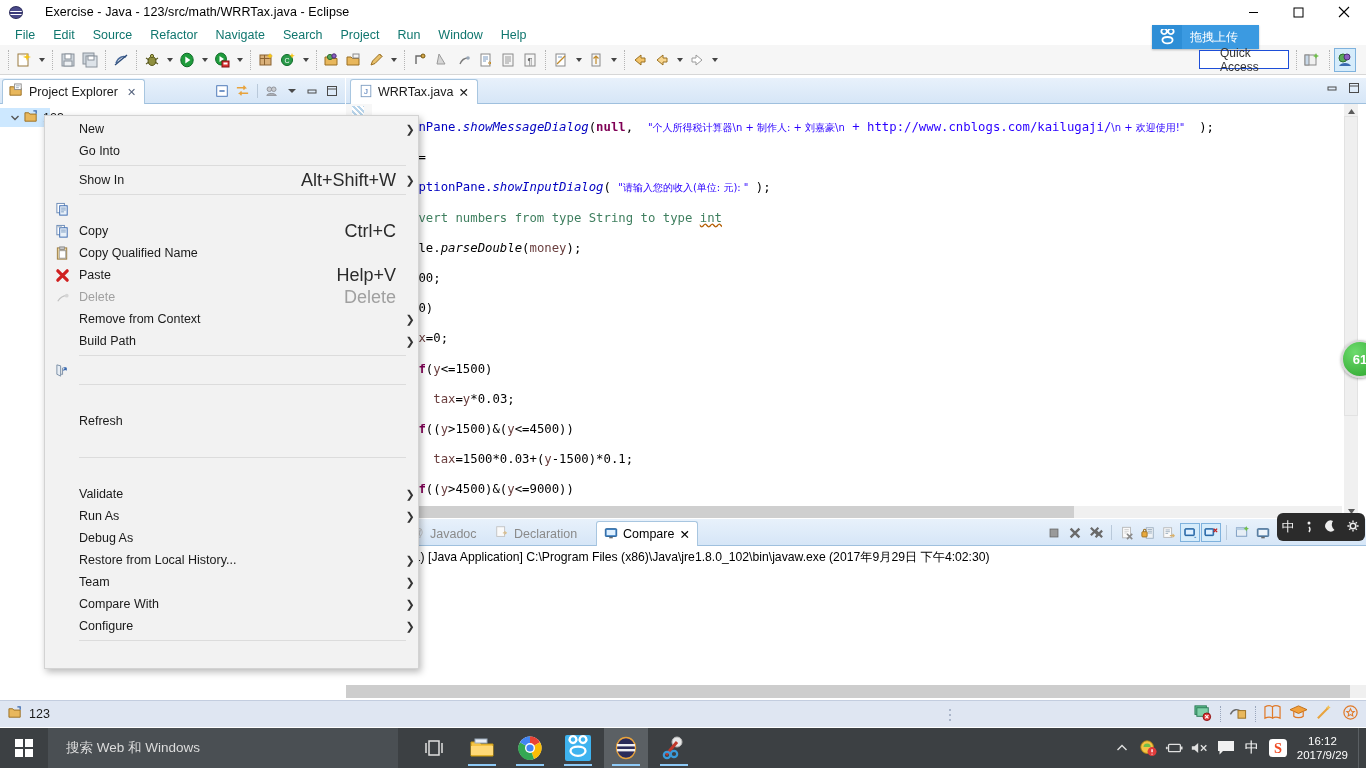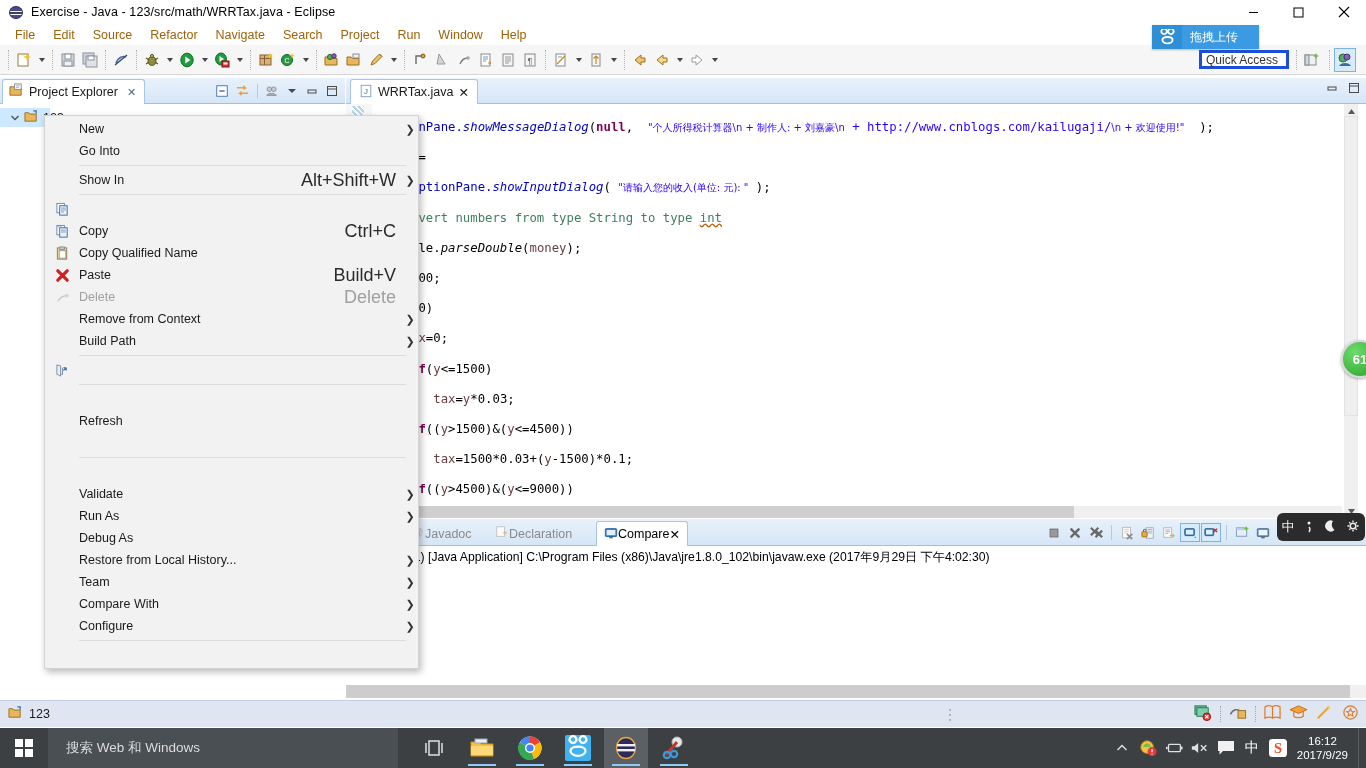--- a/index.html
+++ b/index.html
@@ -9,39 +9,39 @@
     font-size:12.5px;
     color:#1a1a1a;
     background:#ffffff;
     -webkit-font-smoothing:antialiased;
   }
   #root{ position:relative; width:1366px; height:768px; overflow:hidden; background:#ffffff; }
 
   
   .titlebar{
     position:absolute; left:0; top:0; width:1366px; height:24px;
-    background:#ffffff; display:flex; align-items:center;
+    background:#ffffff; display:flex; align-items:center;gap:14px;
   }
   .tb-icon{ width:16px; height:16px; margin-left:8px; margin-right:7px; position:relative; }
   .tb-icon .globe{
     position:absolute; left:1px; top:2px; width:14px; height:13px; border-radius:50%;
     background:linear-gradient(#4a4a8a 0 34%, #ffffff 34% 46%, #3b3b7a 46% 64%, #ffffff 64% 74%, #4a4a8a 74%);
     border:1px solid #2a2a5a;
   }
   .tb-title{ font-size:12.5px; color:#000; letter-spacing:.1px; }
   .win-ctrls{ position:absolute; right:0; top:0; height:24px; display:flex; }
   .win-btn{ width:45px; height:24px; display:flex; align-items:center; justify-content:center; }
   .win-btn svg{ display:block; }
 
   
   .menubar{
     position:absolute; left:0; top:24px; width:1366px; height:21px;
     background:#ffffff; display:flex; align-items:center; padding-left:6px;
   }
-  .menubar .mi{ padding:2px 9px; font-size:12.5px; color:#a16207; cursor:default; }
+  .menubar .mi{ padding:2px 9px; font-size:12.5px; color:#0f766e; cursor:default; }
 
   
   .toolbar{
     position:absolute; left:0; top:45px; width:1366px; height:30px;
     background:#f6f6f6; border-bottom:1px solid #d7d7d7;
     display:flex; align-items:center; padding-left:4px;
   }
   .tbtn{ width:22px; height:24px; display:flex; align-items:center; justify-content:center; position:relative; }
   .tcaret{ width:13px; height:24px; display:flex; align-items:center; justify-content:center; }
   .tcaret i{ width:0;height:0;border-left:3.5px solid transparent;border-right:3.5px solid transparent;border-top:4px solid #444; display:block; }
@@ -51,22 +51,22 @@
   
   .baidu-badge{
     position:absolute; left:1152px; top:25px; width:107px; height:24px;
     background:#3b9ae1; display:flex; align-items:center; z-index:60;
     box-shadow:0 1px 2px rgba(0,0,0,.25);
   }
   .baidu-badge .bicon{ width:30px; height:24px; display:flex; align-items:center; justify-content:center; background:#2e8ed6;}
   .baidu-badge .btext{ color:#fff; font-size:12px; padding-left:8px; }
   .quick-access{
     position:absolute; left:1199px; top:50px; width:90px; height:19px;
-    background:#ffffff; border:3px solid #1d4ed8; color:#333; font-size:12px;
-    display:flex; align-items:center; padding-left:4px; z-index:61;
+    background:#ffffff; border:1px solid #1d4ed8; color:#333; font-size:12px;
+    display:flex; align-items:center; padding-left:20px; z-index:61;
   }
 
   
   .pe-panel{ position:absolute; left:0; top:78px; width:345px; height:620px; background:#ffffff; }
   .pe-tabstrip{
     position:absolute; left:0; top:0; width:345px; height:26px;
     background:linear-gradient(#e8f1fb,#d6e6f7); border-bottom:1px solid #9fc0de;
   }
   .pe-tab{
     position:absolute; left:2px; top:1px; height:25px; padding:0 8px 0 6px;
@@ -121,21 +121,21 @@
   .vscroll .arrow{ position:absolute; left:0; width:14px; height:14px; display:flex; align-items:center; justify-content:center; }
   .hscroll{ position:absolute; left:28px; bottom:0; right:24px; height:12px; background:#f0f0f0; }
   .hscroll .thumb{ position:absolute; left:0; top:0; width:700px; height:12px; background:#cfcfcf; }
 
   
   .console-panel{ position:absolute; left:346px; top:519px; width:1020px; height:179px; background:#fff; }
   .cs-tabstrip{
     position:absolute; left:0; top:0; width:1020px; height:27px;
     background:linear-gradient(#e8f1fb,#d6e6f7); border-bottom:1px solid #9fc0de;
   }
-  .cs-tab{ position:absolute; top:2px; height:25px; padding:0 7px; display:flex; align-items:center; font-size:12.5px; color:#8a8a8a; }
+  .cs-tab{ position:absolute; top:2px; height:25px; padding:0 7px; display:flex; align-items:center; gap:5px; font-size:12.5px; color:#8a8a8a; }
   .cs-tab.active{ background:#ffffff; border:1px solid #a8c6e0; border-bottom:none; color:#000;
       border-top-left-radius:3px; border-top-right-radius:3px; }
   .cs-tools{ position:absolute; right:4px; top:4px; display:flex; align-items:center; gap:1px; }
   .cs-tools .ci{ width:20px; height:19px; display:flex; align-items:center; justify-content:center; }
   .cs-tools .ci.on{ background:#d6ecfb; border:1px solid #7fb2dd; }
   .cs-body{ position:absolute; left:0; top:27px; width:1020px; height:152px; background:#fff; }
   .cs-line{ padding:3px 0 0 2px; font-size:12.2px; color:#000; white-space:nowrap; }
   .cs-hscroll{ position:absolute; left:0; bottom:0; width:1020px; height:13px; background:#f0f0f0; }
   .cs-hscroll .thumb{ position:absolute; left:0; top:0; width:1004px; height:13px; background:#cdcdcd; }
 
@@ -869,21 +869,21 @@
       <span class="cm-accel"></span>
       <span class="cm-arrow"></span>
     </div>
     <div class="cm-item">
       <span class="cm-ico">
         <svg width="15" height="15" viewBox="0 0 16 16">
             <path d="M3 3 L13 13 M13 3 L3 13" stroke="#d02020" stroke-width="3.4" stroke-linecap="round"></path>
           </svg>
       </span>
       <span class="cm-label">Paste</span>
-      <span class="cm-accel">Build+V</span>
+      <span class="cm-accel">Help+V</span>
       <span class="cm-arrow"></span>
     </div>
     <div class="cm-item dis">
       <span class="cm-ico">
         <svg width="15" height="15" viewBox="0 0 16 16" opacity="0.45">
             <path d="M3 12 C6 7, 10 6, 13 6" stroke="#8a8a8a" stroke-width="1.3" fill="none"></path>
             <circle cx="12.5" cy="6" r="2" fill="#b5b5b5"></circle>
           </svg>
       </span>
       <span class="cm-label">Delete</span>

